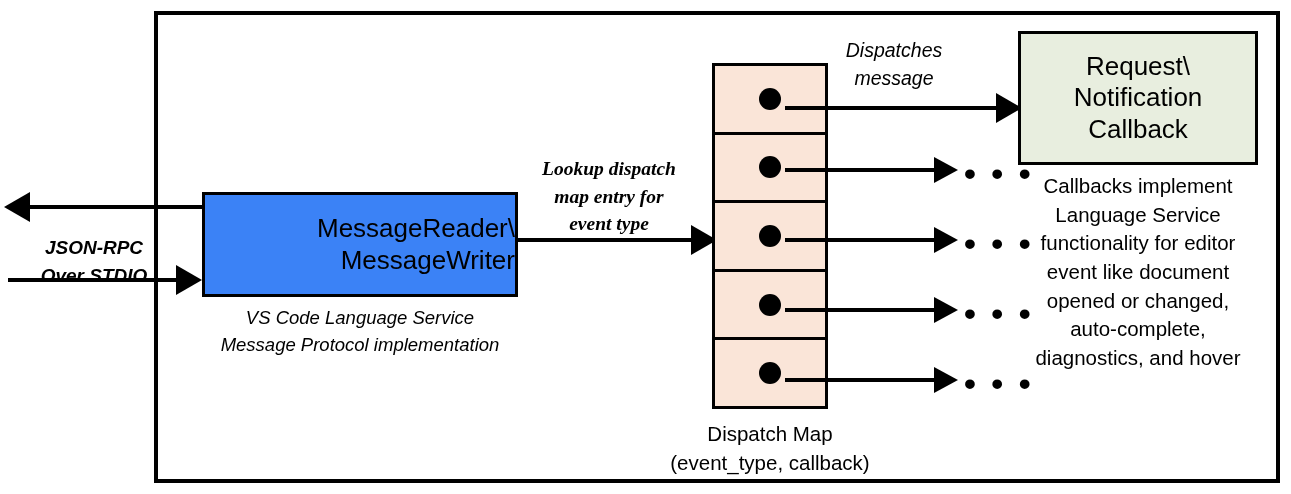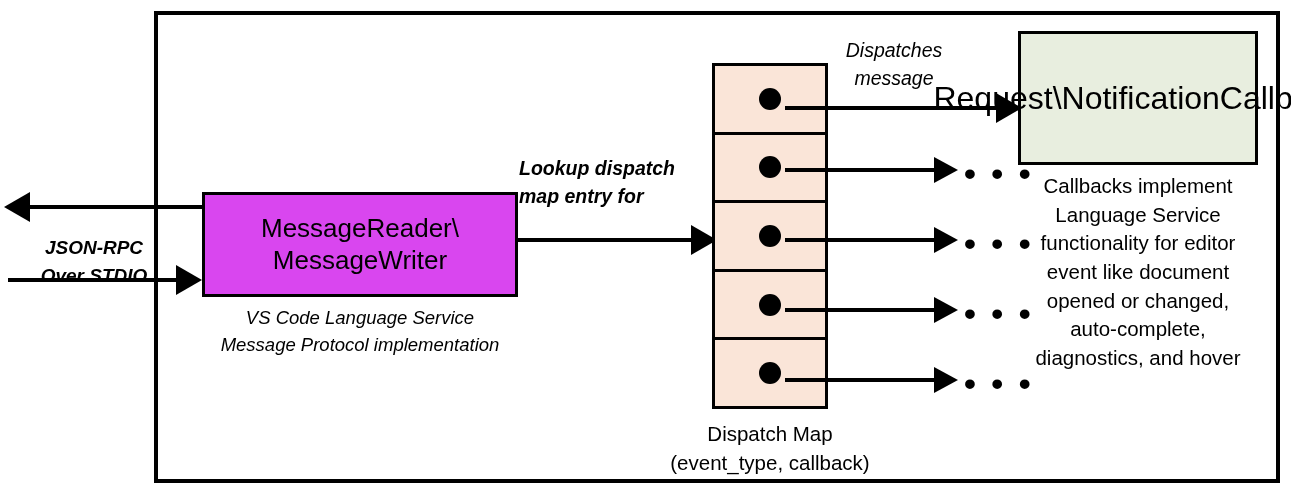--- a/index.html
+++ b/index.html
@@ -45,26 +45,26 @@
     white-space: nowrap;
   }
 
   
   .msg-box {
     position: absolute;
     left: 202px;
     top: 192px;
     width: 316px;
     height: 105px;
-    background: #d946ef;
+    background: #3b82f6;
     border: 3px solid #000000;
     box-sizing: border-box;
     display: flex;
     flex-direction: column;
-    align-items: center;
+    align-items: flex-end;
     justify-content: center;
     font-size: 26px;
     line-height: 1.22;
   }
   .msg-caption {
     position: absolute;
     left: 195px;
     top: 305px;
     width: 330px;
     text-align: center;
@@ -113,24 +113,26 @@
     font-weight: 600;
     margin-top: 12px;
   }
 
   
   .lookup-label {
     position: absolute;
     left: 519px;
     top: 155px;
     width: 180px;
+    text-align: center;
     font-style: italic;
     font-size: 19.5px;
     line-height: 1.42;
     font-weight: 600;
+    font-family: Liberation Serif, serif;
   }
 
   
   .dispatch-map {
     position: absolute;
     left: 712px;
     top: 63px;
     width: 116px;
     height: 346px;
     border: 3px solid #000000;
@@ -184,24 +186,24 @@
   .cb-box {
     position: absolute;
     left: 1018px;
     top: 31px;
     width: 240px;
     height: 134px;
     background: #e8eedf;
     border: 3px solid #000000;
     box-sizing: border-box;
     display: flex;
-    flex-direction: row;
+    flex-direction: column;
     align-items: center;
     justify-content: center;
-    font-size: 32px;
+    font-size: 26px;
     line-height: 1.2;
   }
   .cb-caption {
     position: absolute;
     left: 1012px;
     top: 172px;
     width: 252px;
     text-align: center;
     font-size: 20.5px;
     line-height: 1.4;
@@ -243,20 +245,21 @@
   <div class="msg-caption">
     <div>VS Code Language Service</div>
     <div>Message Protocol implementation</div>
   </div>
 
   <div class="line hline" style="left:515px; top:238px; width:182px;"></div>
   <div class="arrow-right" style="left:691px; top:225px;"></div>
   <div class="lookup-label">
     <div>Lookup dispatch</div>
     <div>map entry for</div>
+    <div>event type</div>
   </div>
 
   <div class="dispatch-map">
     <div class="dispatch-row">
         <span class="dot"></span>
       </div>
     <div class="dispatch-row">
         <span class="dot"></span>
       </div>
     <div class="dispatch-row">

